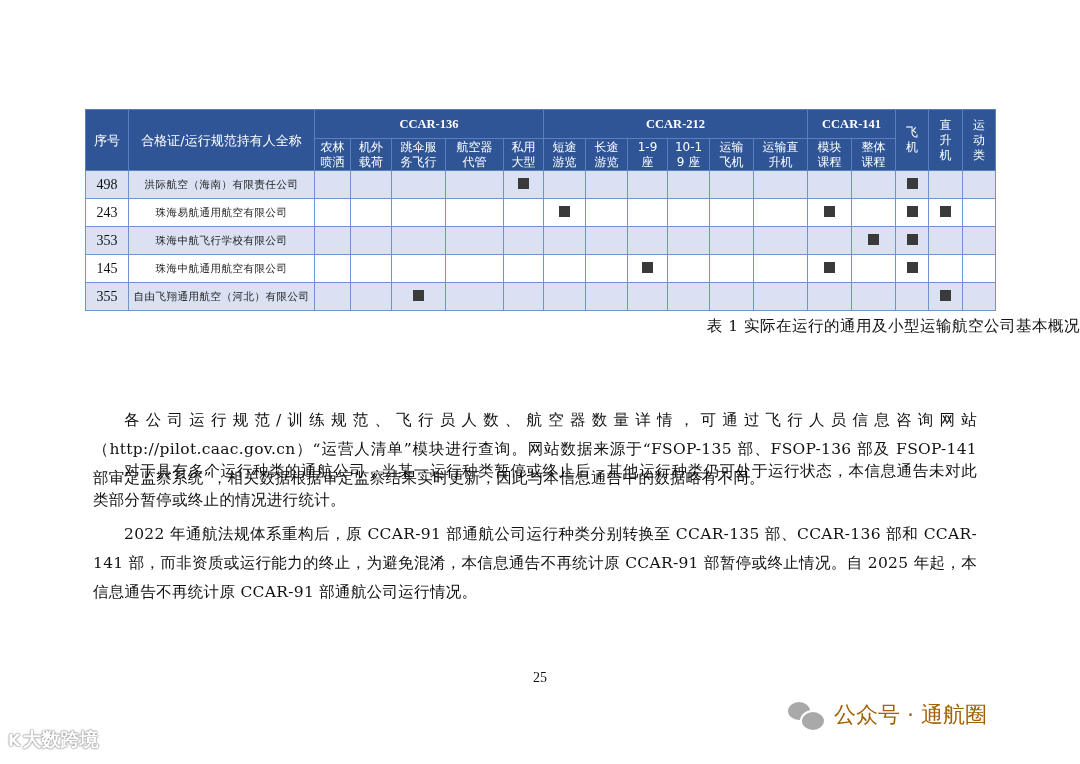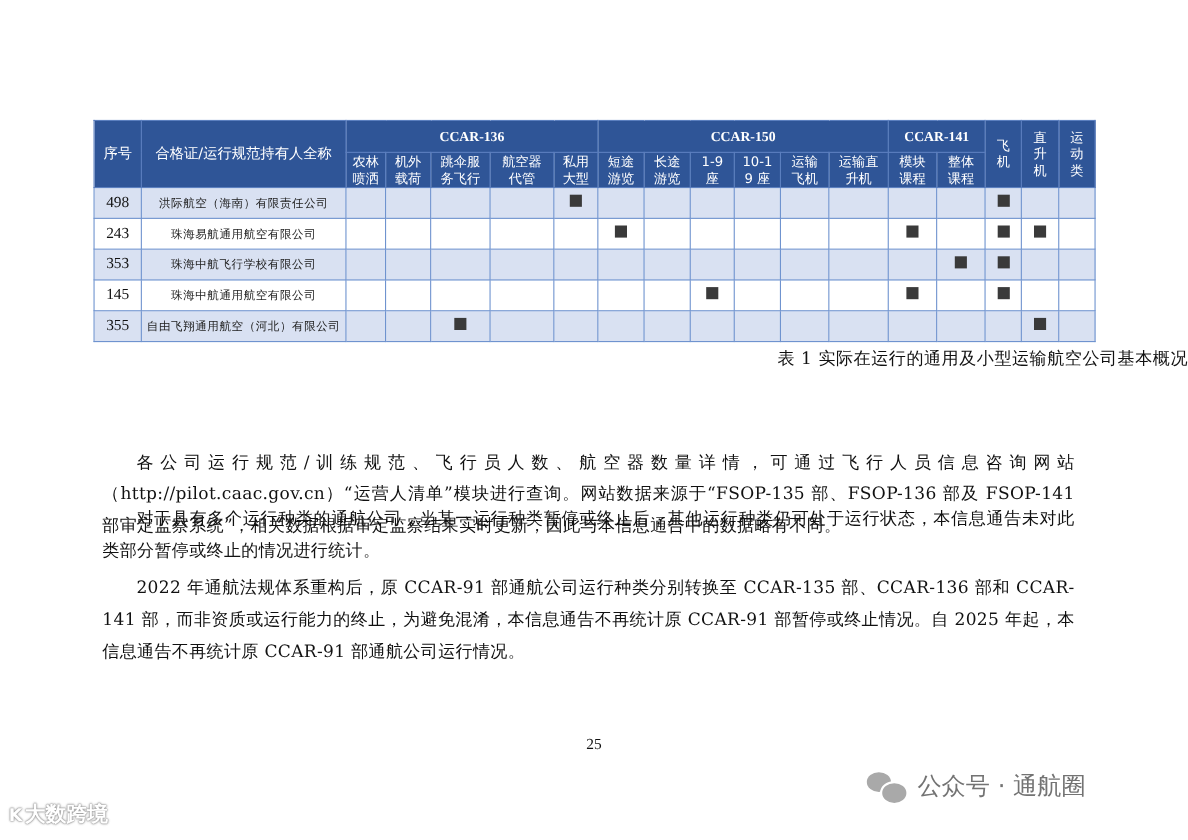--- a/index.html
+++ b/index.html
@@ -41,21 +41,21 @@
   .page-num { position: absolute; top: 670px; left: 0; width: 1080px; text-align: center; font-size: 14px; font-family: "Liberation Serif", serif; }
   .wm-left {
     position: absolute; left: 8px; top: 727px; font-family: "DejaVu Sans", sans-serif;
     font-size: 19px; color: #fff; font-weight: bold;
     text-shadow: 0 0 2px #999, 0 0 2px #999, 0 0 1px #888;
     display: flex; align-items: center; gap: 4px;
   }
   .wm-left .logo { font-size: 16px; letter-spacing: -2px; }
   .wm-right {
     position: absolute; left: 788px; top: 700px; display: flex; align-items: center; gap: 8px;
-    font-family: "DejaVu Sans", sans-serif; font-size: 22px; color: #737373;
+    font-family: "DejaVu Sans", sans-serif; font-size: 22px; color: #a16207;
   }
   .wechat { position: relative; width: 38px; height: 30px; }
   .wechat .b1 { position: absolute; left: 0; top: 2px; width: 22px; height: 18px; border-radius: 50%; background: #a9a9a9; }
   .wechat .b2 { position: absolute; left: 12px; top: 10px; width: 22px; height: 18px; border-radius: 50%; background: #a9a9a9; border: 2px solid #fff; }
 </style>
 </head>
 <body>
 
 <div class="table-wrap">
   <table>
@@ -77,21 +77,21 @@
         <col style="width:44px">
       <col style="width:33px">
         <col style="width:34px">
         <col style="width:33px">
     </colgroup>
     <thead>
       <tr>
         <th rowspan="2" class="big">序号</th>
         <th rowspan="2" class="big">合格证/运行规范持有人全称</th>
         <th colspan="5" class="group">CCAR-136</th>
-        <th colspan="6" class="group">CCAR-150</th>
+        <th colspan="6" class="group">CCAR-212</th>
         <th colspan="2" class="group">CCAR-141</th>
         <th rowspan="2" class="ml">飞<br>机</th>
         <th rowspan="2" class="ml">直<br>升<br>机</th>
         <th rowspan="2" class="ml">运<br>动<br>类</th>
       </tr>
       <tr>
         <th class="sub ml">农林<br>喷洒</th>
         <th class="sub ml">机外<br>载荷</th>
         <th class="sub ml">跳伞服<br>务飞行</th>
         <th class="sub ml">航空器<br>代管</th>

